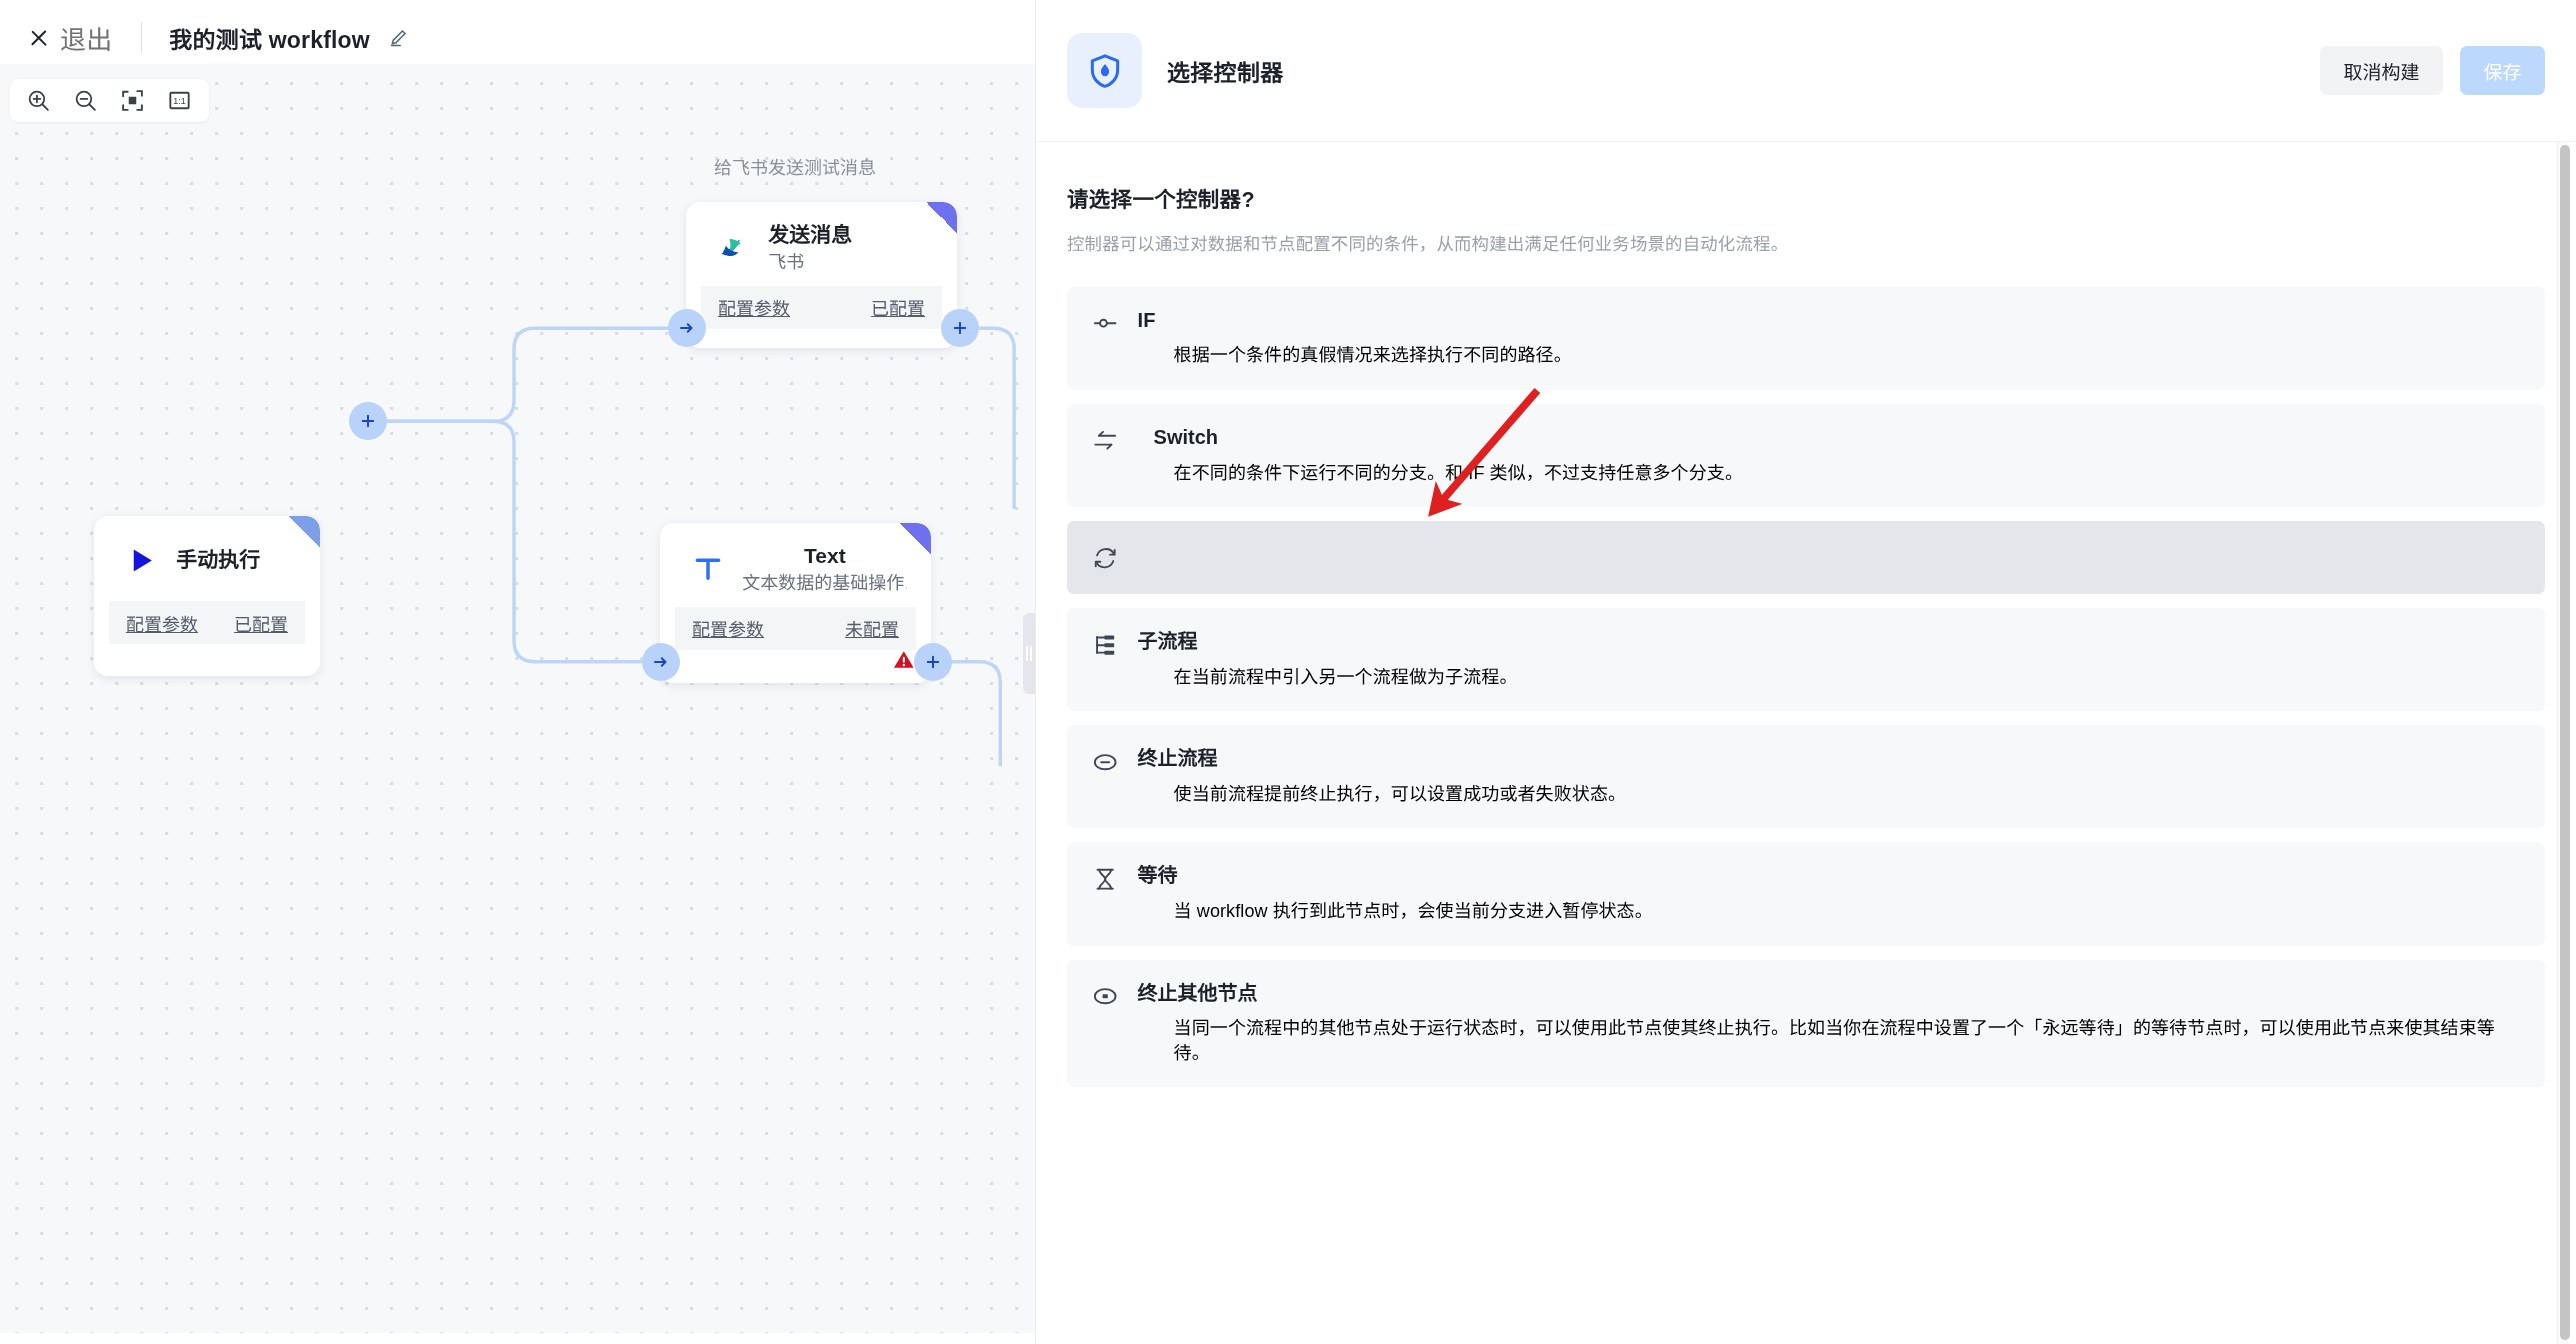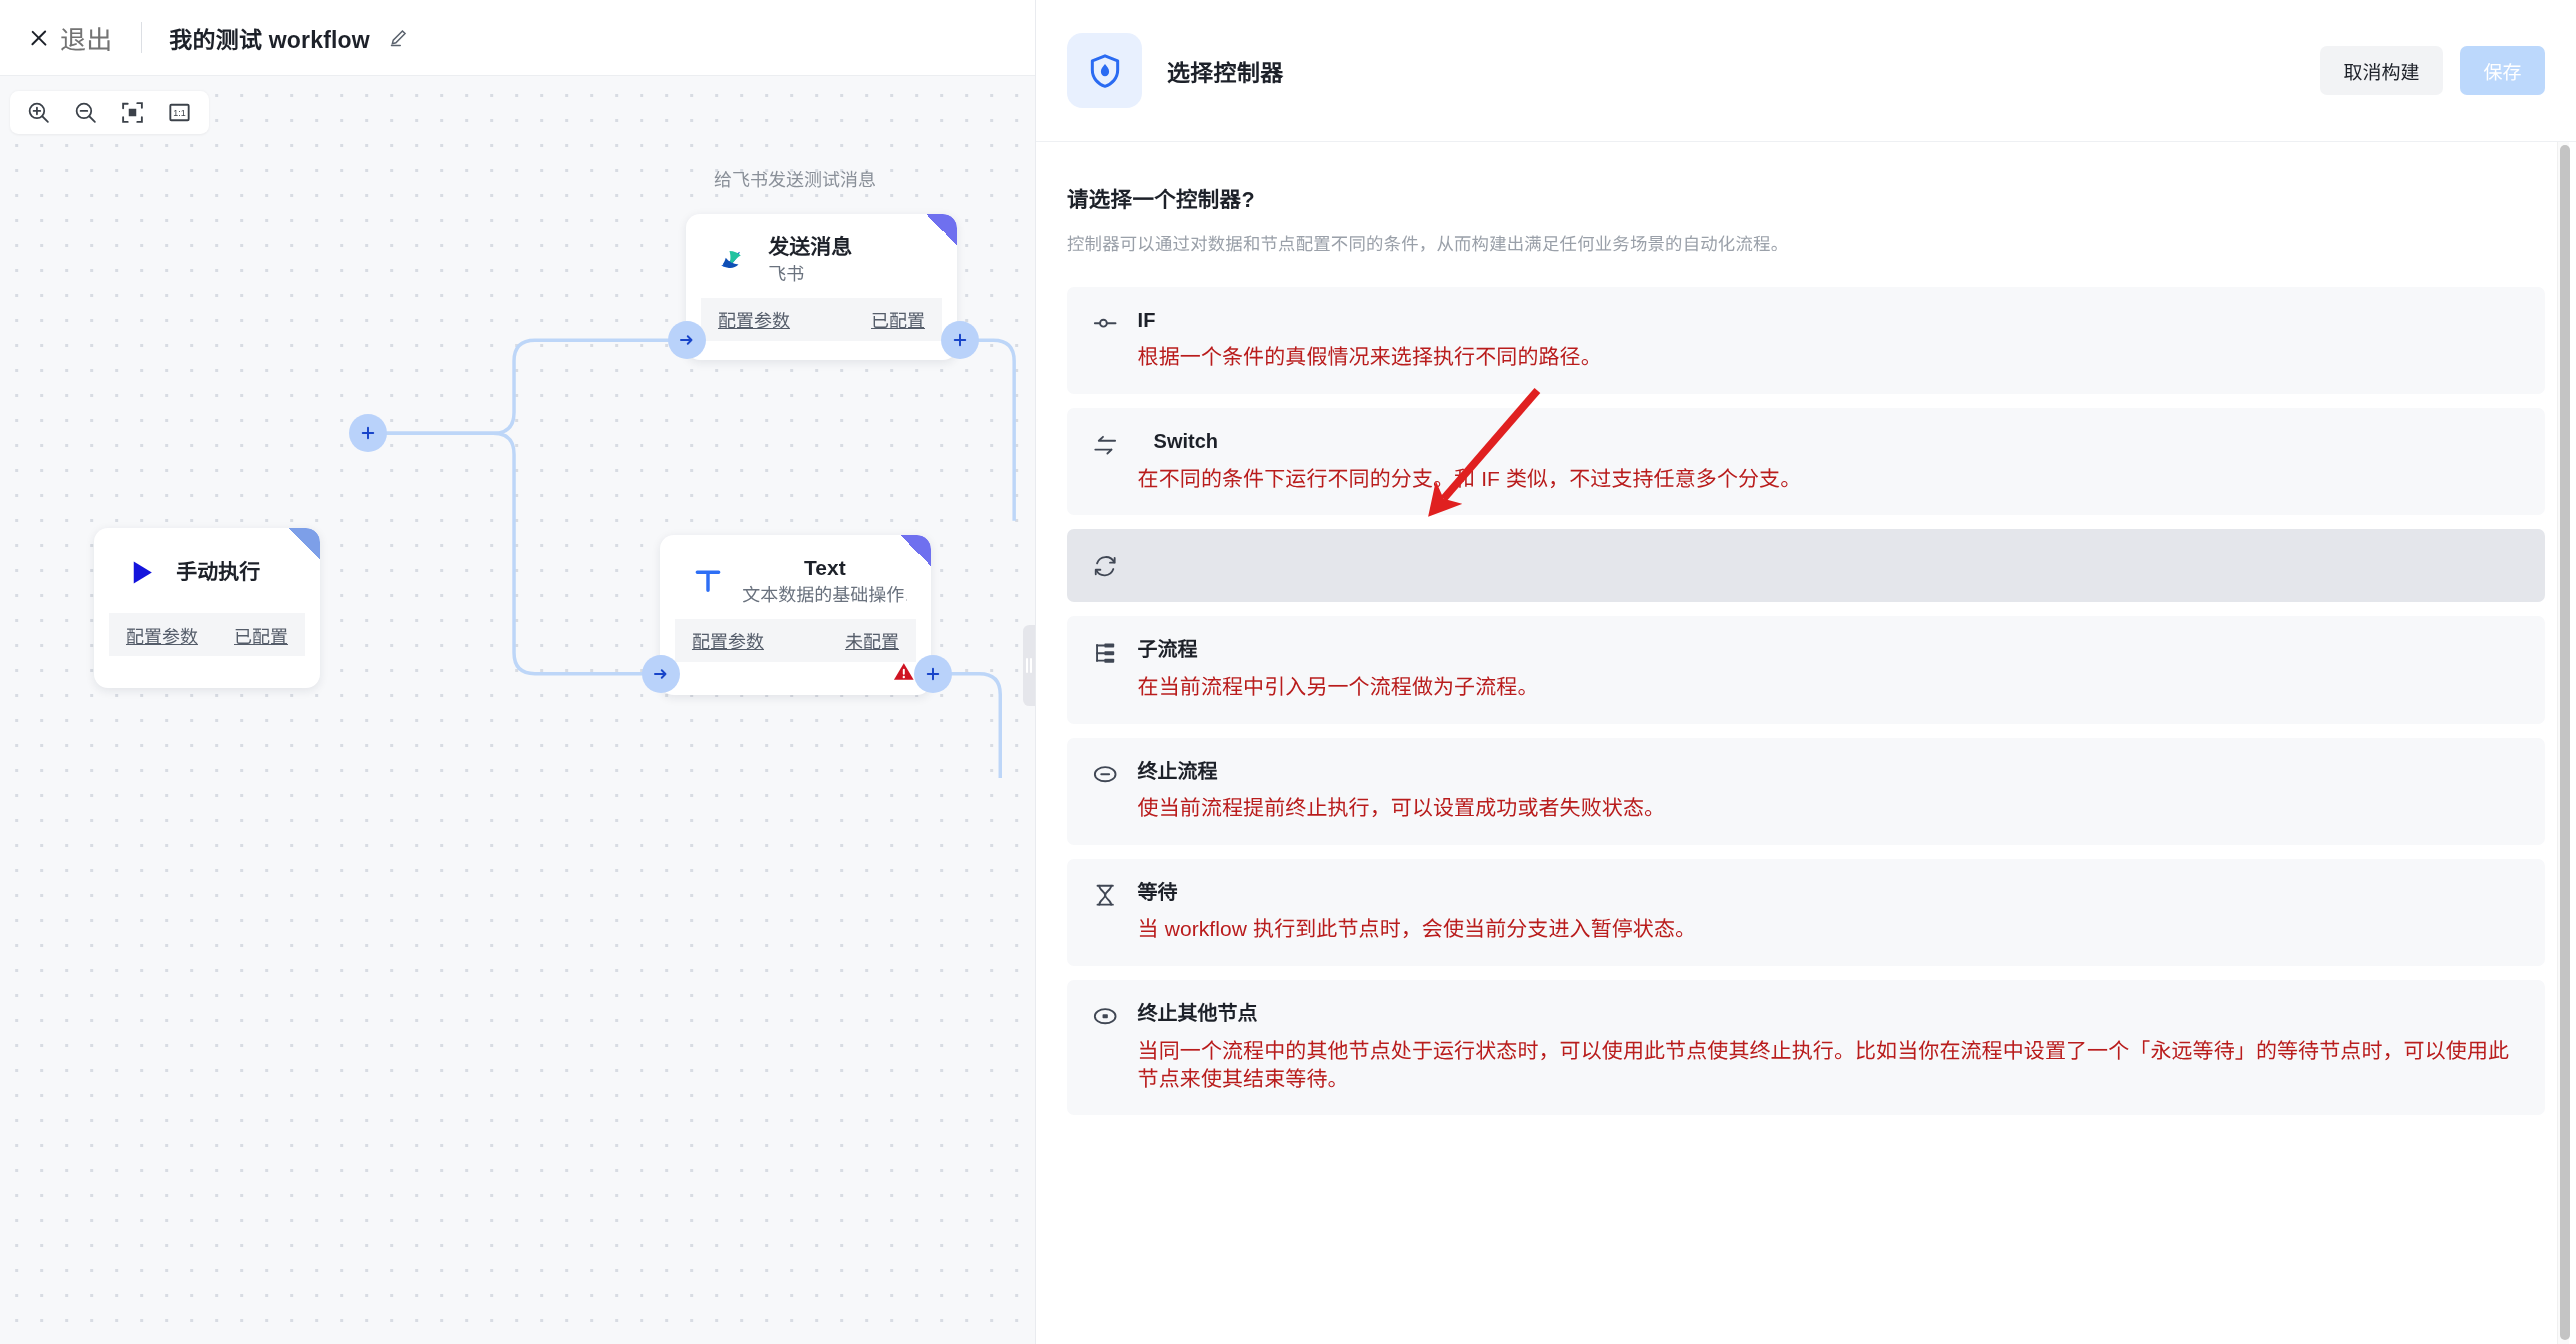--- a/index.html
+++ b/index.html
@@ -33,21 +33,21 @@
     width: 19.5px; height: 2.4px; background: #1d2129; border-radius: 1.4px;
   }
   .exit-x::before { transform: rotate(45deg); }
   .exit-x::after { transform: rotate(-45deg); }
   .exit-label { font-size: 26px; color: #737373; letter-spacing: 0.3px; }
   .vdiv { width: 0.7px; height: 31px; background: #dcdfe4; margin: 0 28px; }
   .wf-title { font-size: 23px; font-weight: bold; color: #1d2129; letter-spacing: 0.2px; }
   .pencil-icon { margin-left: 18px; width: 21px; height: 21px; cursor: pointer; }
 
   .canvas {
-    position: absolute; top: 76px; left: 0;
+    position: absolute; top: 64px; left: 0;
     width: 1035px; height: 1269px;
     background-color: #f7f8fa;
     background-image: radial-gradient(#d8dce3 1.5px, transparent 1.5px);
     background-size: 25px 25px;
     background-position: 4.2px 7px;
     overflow: hidden;
   }
   .zoom-toolbar {
     position: absolute; top: 15.3px; left: 9.7px;
     height: 43px; display: flex; align-items: center; gap: 0px;
@@ -132,21 +132,21 @@
   .opt-list { margin-top: 32px; }
   .opt {
     position: relative; border-radius: 7px; background: #f7f8fa;
     padding: 21px 23.6px 22px 23.6px; margin-bottom: 14px; cursor: pointer;
     display: flex; gap: 18px; align-items: flex-start;
   }
   .opt.selected { background: #e4e6eb; }
   .opt-icon { width: 29px; height: 29px; flex: 0 0 29px; margin-top: 1.4px; display: flex; align-items: center; justify-content: center; }
   .opt-body { flex: 1 1 auto; min-width: 0; }
   .opt-name { font-size: 20px; font-weight: bold; color: #1d2129; line-height: 1.2; }
-  .opt-desc { font-size: 21px; color: #b91c1c; margin-top: 11.8px; line-height: 1.35; letter-spacing: 0.1px; }
+  .opt-desc { font-size: 18px; color: #000000; margin-top: 11.8px; line-height: 1.35; letter-spacing: 0.1px; margin-left: 36px; }
 
   .panel-scrollbar {
     position: absolute; right: 7px; top: 0px; width: 12.5px; height: 1203px;
     background: #fafafa; border-left: 0.7px solid #f0f0f0;
   }
   .panel-scrollthumb {
     position: absolute; left: 2.1px; top: 2.8px; width: 10.4px; height: 1195px;
     background: #c4c4c4; border-radius: 5.6px;
   }
   .annotation-arrow { position: absolute; left: 0; top: 0; pointer-events: none; z-index: 30; }

